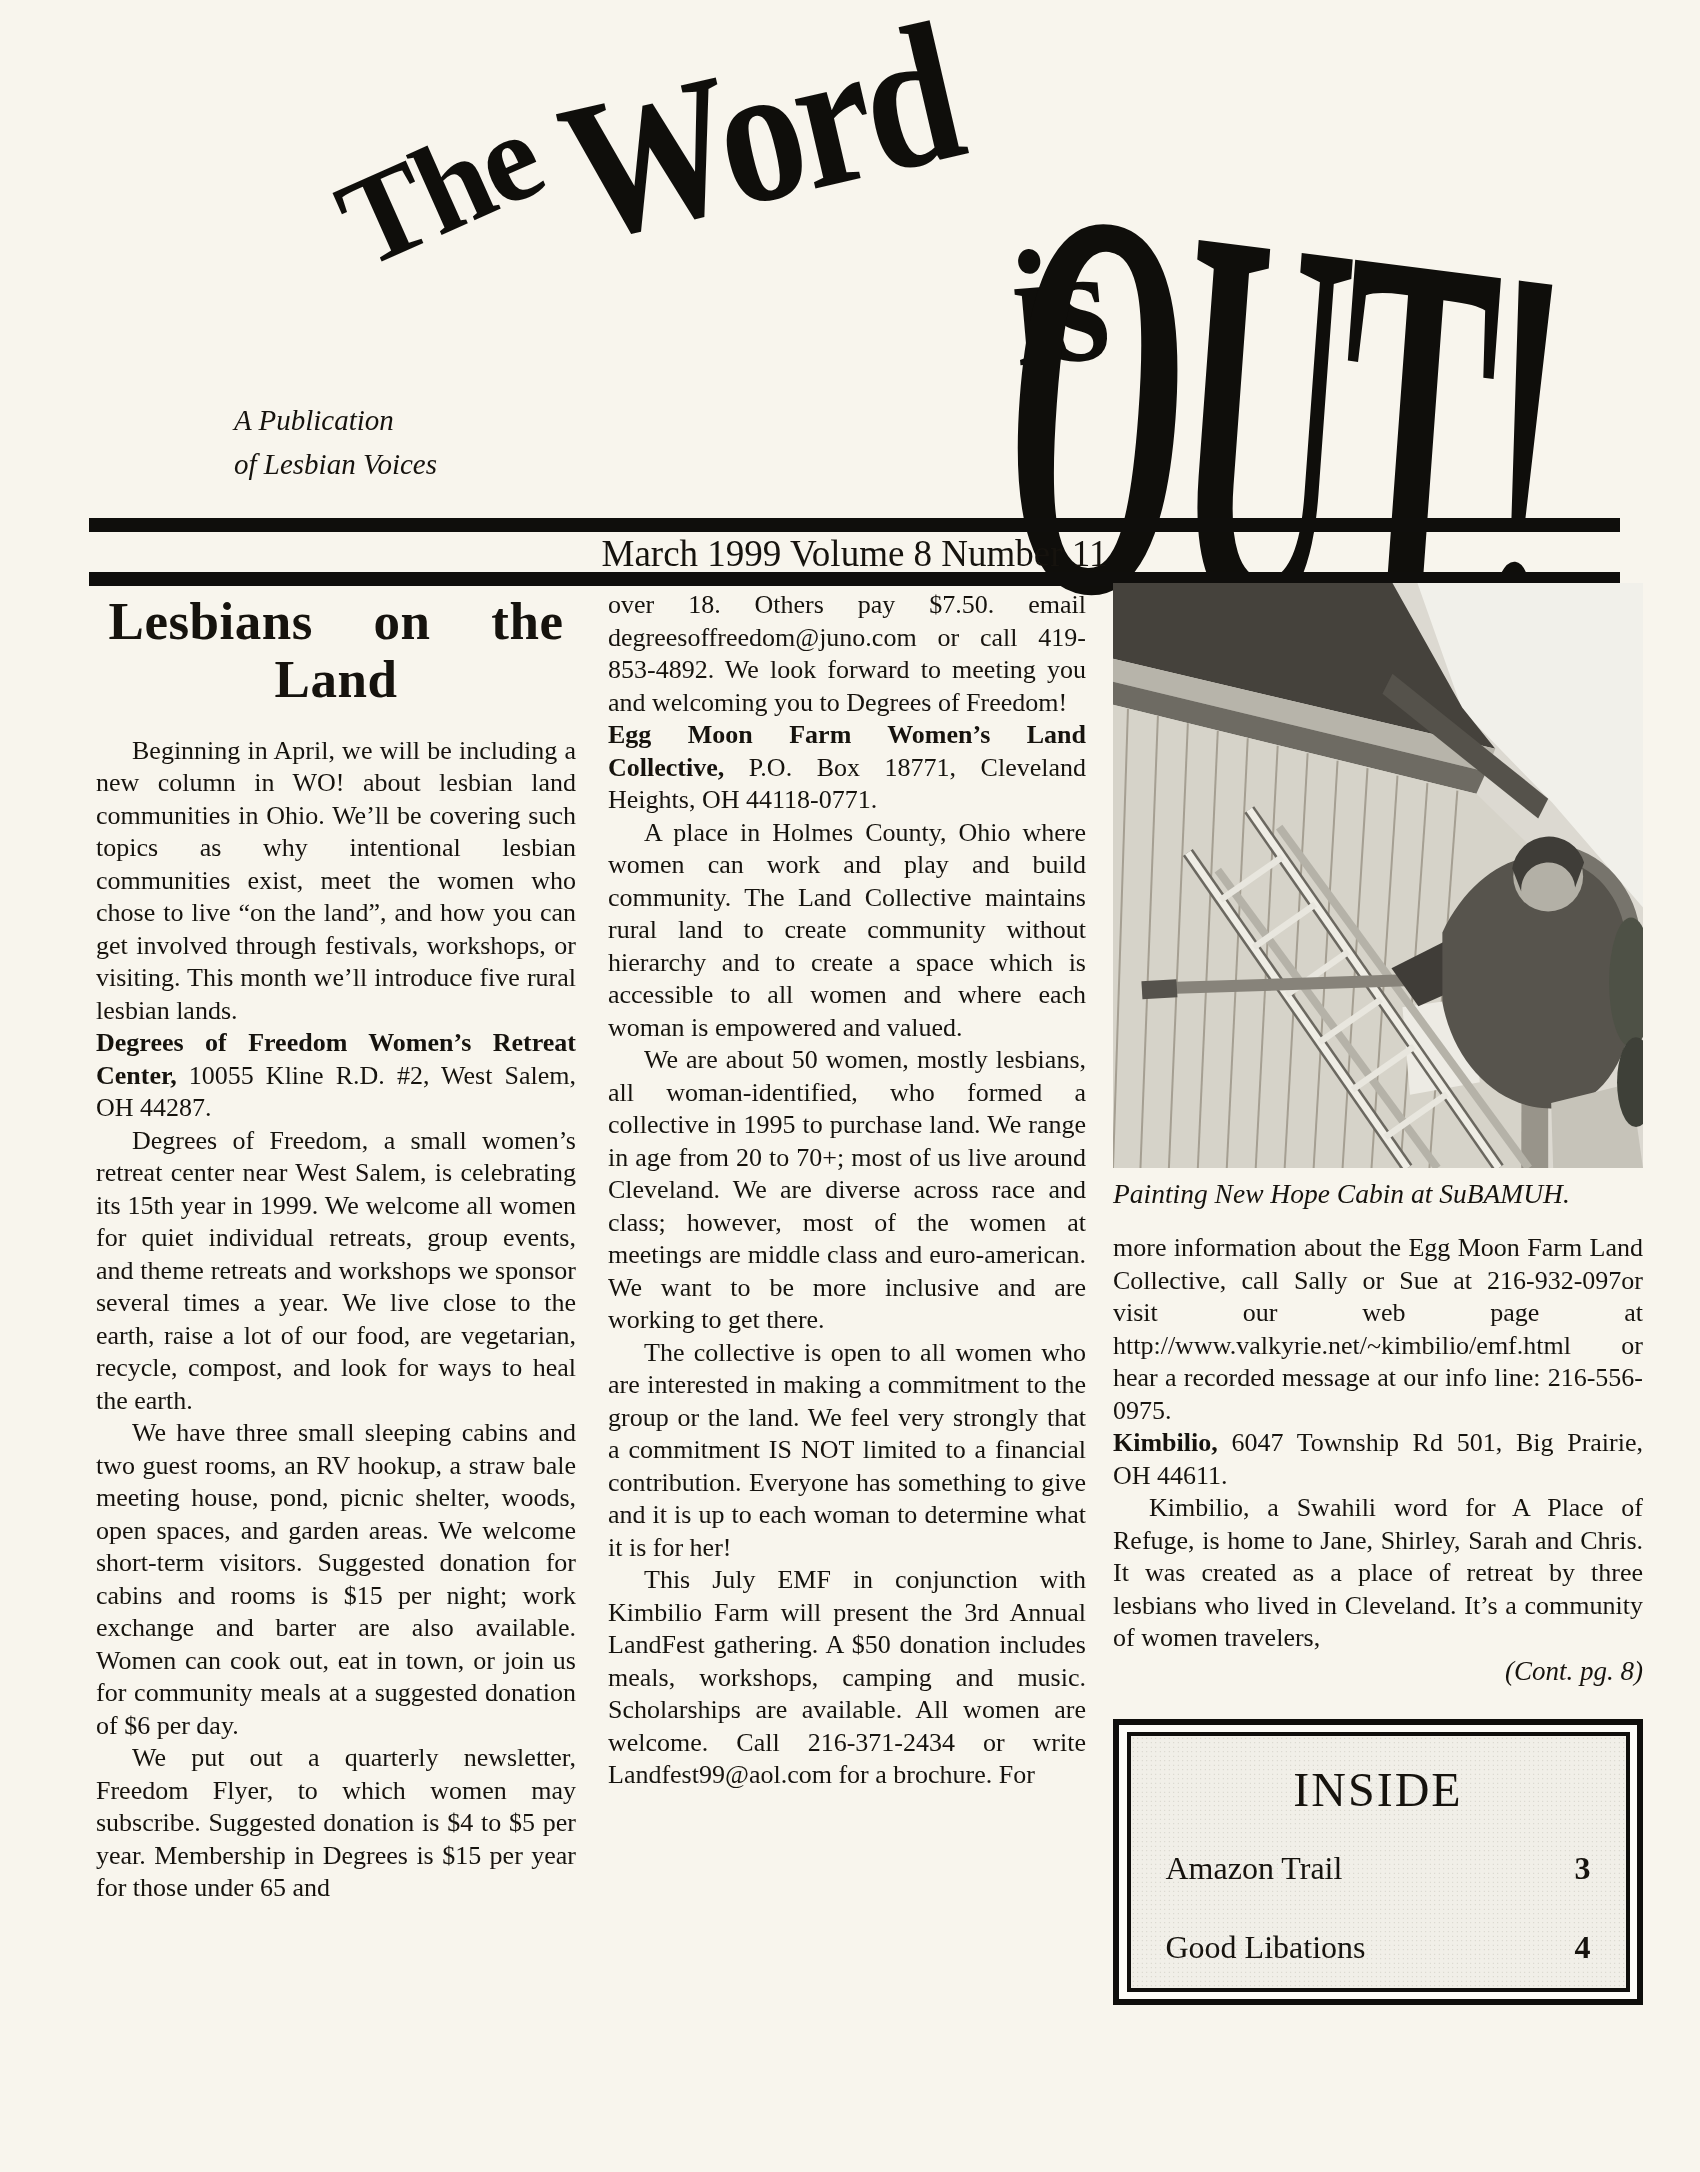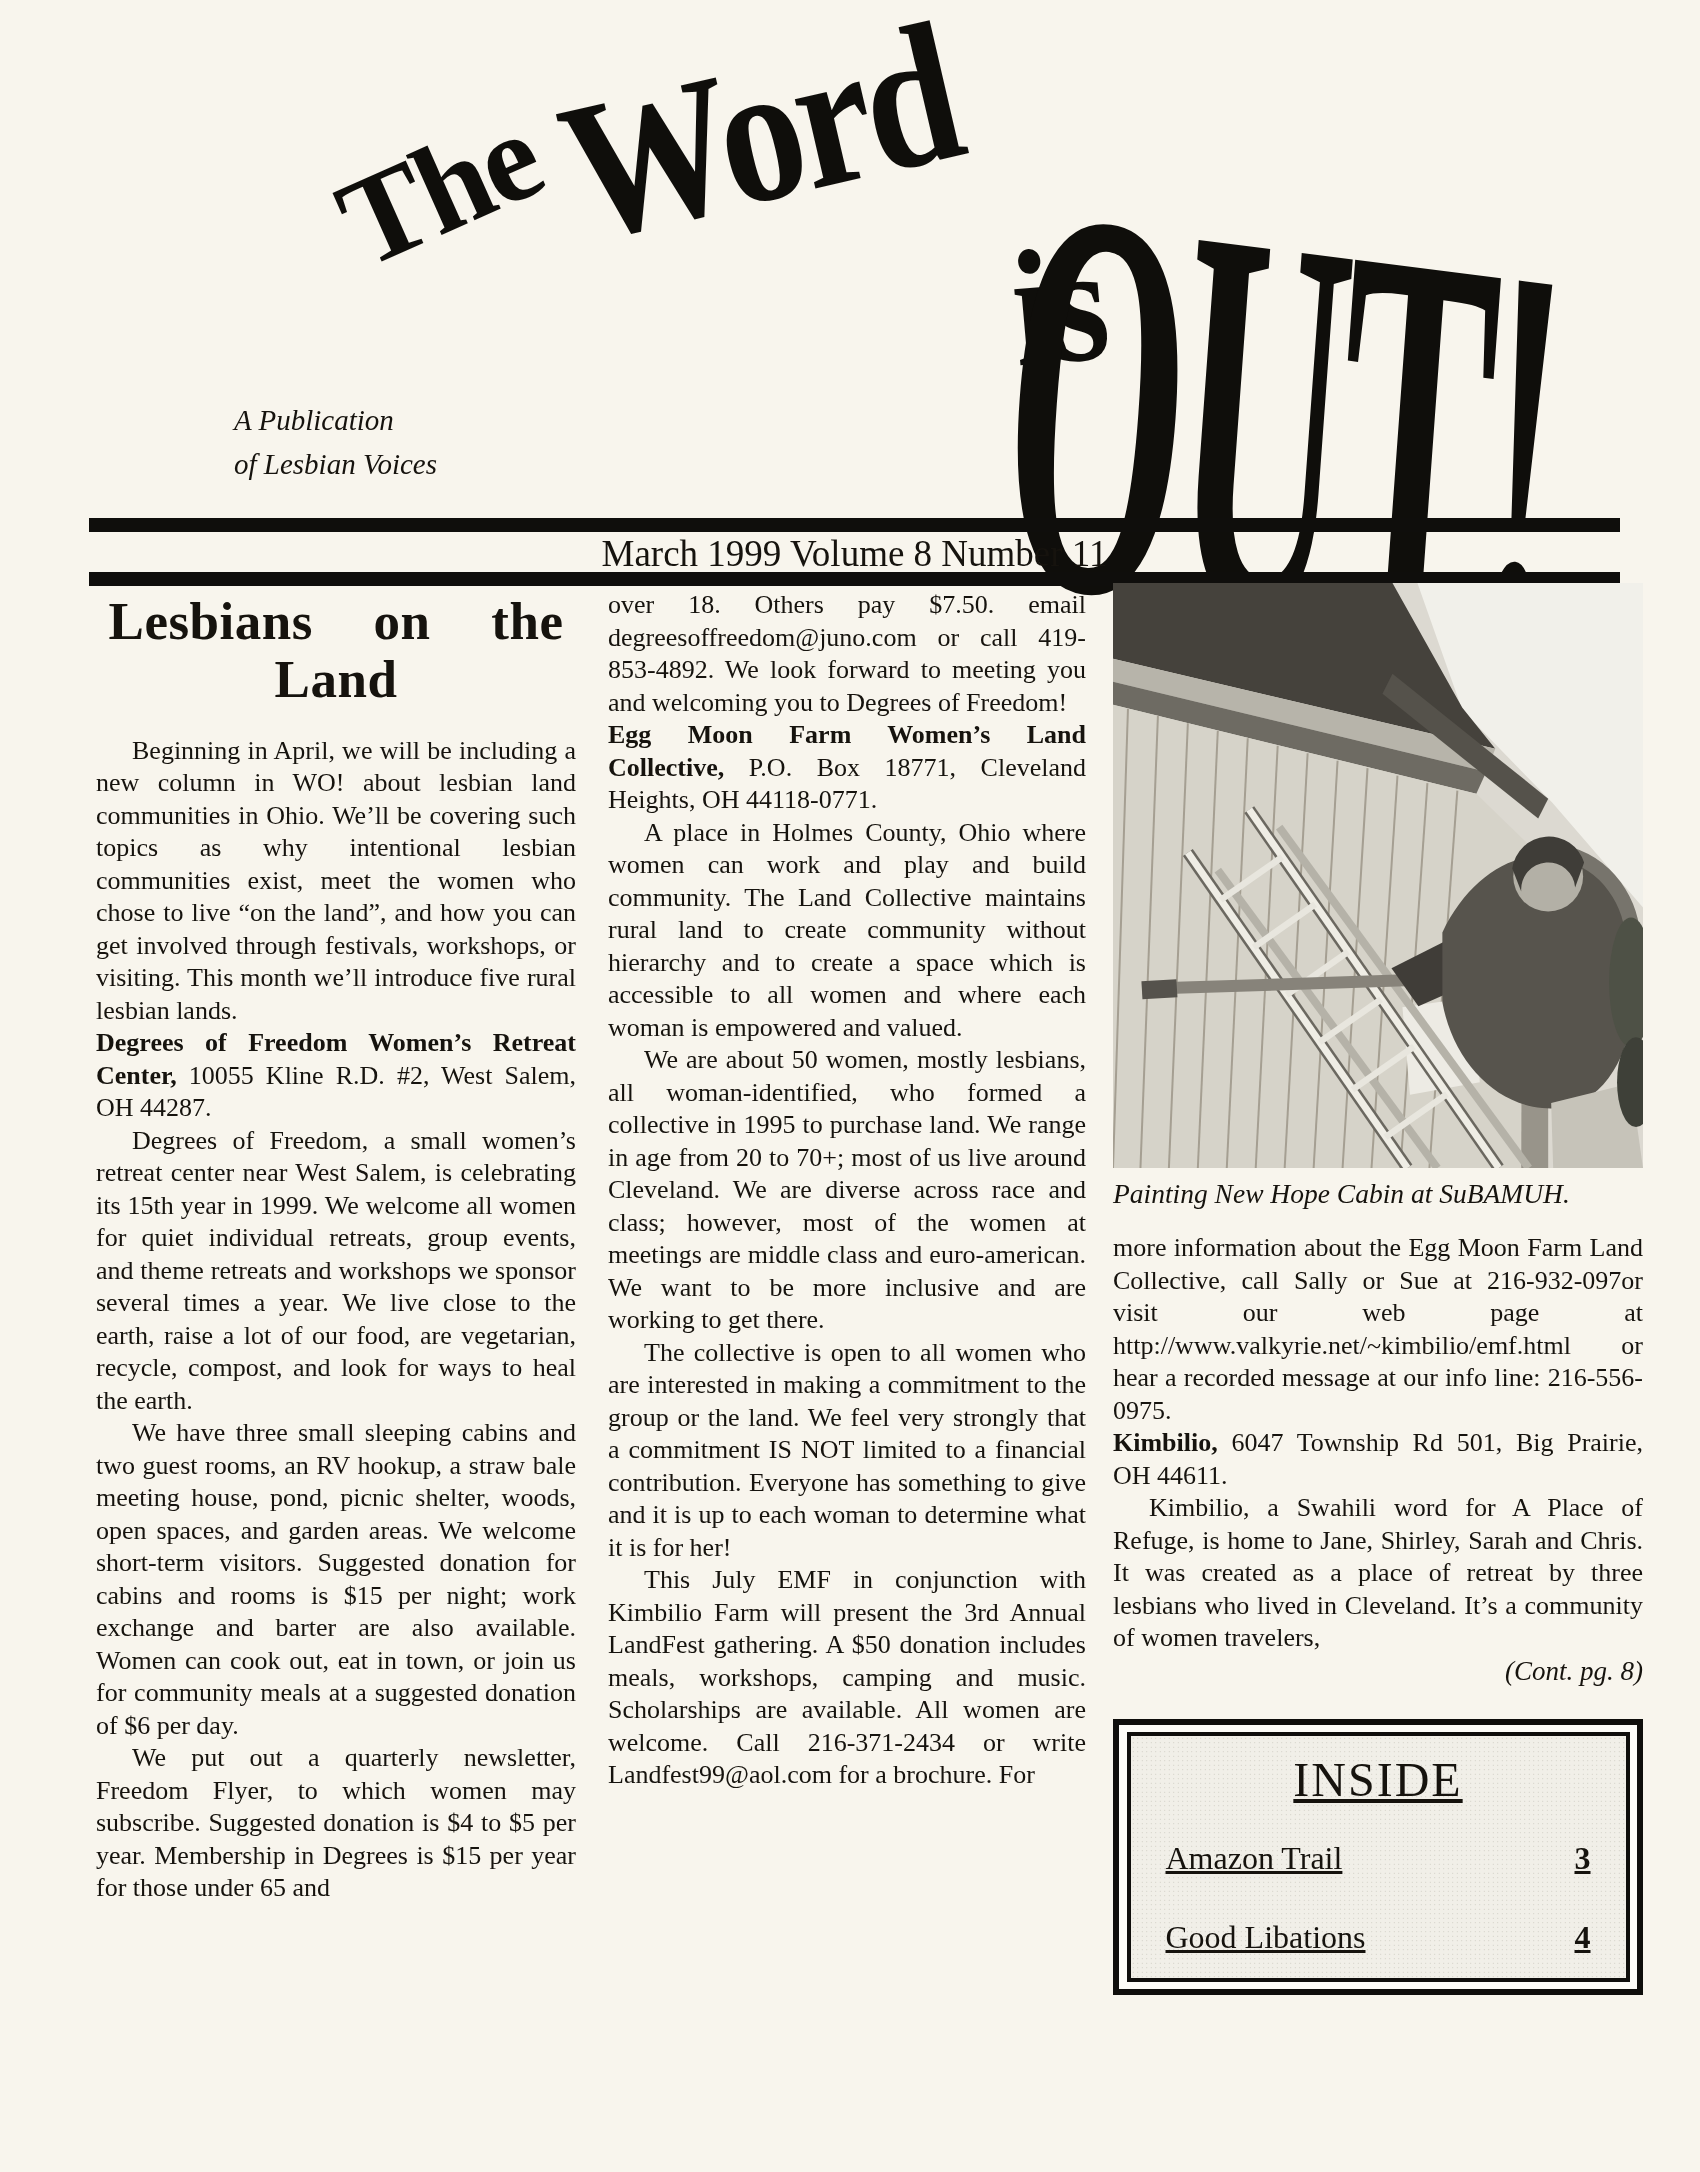--- a/index.html
+++ b/index.html
@@ -44,25 +44,24 @@
   figure { margin:0; }
   .photo { display:block; width:530px; height:585px; }
   .caption { font-style:italic; font-size:27.5px; margin-top:9px; text-align:left; }
   #col3 > p.flush.first { margin-top:21px; }
 
   .cont { text-align:right; font-style:italic; font-size:27px; margin-top:13px; text-indent:0; }
 
   
   .inside-box { margin-top:30px; border:6.5px solid #0f0e0c; background:#fdfcf8; padding:7.5px; box-sizing:border-box; }
   .inside-inner {
-    border:4.5px solid #0f0e0c; padding:14px 35px 12px;
+    border:4.5px solid #0f0e0c; padding:24px 35px 12px;
     background-color:#f1efe8;
     background-image:radial-gradient(#c9c6bc 0.7px, transparent 0.8px);
     background-size:4.5px 4.5px;
-    text-decoration:underline;
   }
   .inside-title { text-align:center; font-size:48px; letter-spacing:2px; margin:0 0 27.5px 0; font-weight:400; }
   .inside-row { display:flex; justify-content:space-between; align-items:baseline; font-size:32px; margin-bottom:39px; }
   .inside-row:last-child { margin-bottom:9px; }
   .inside-page { font-weight:700; }
 </style>
 </head>
 <body>
 
 <div id="masthead">

